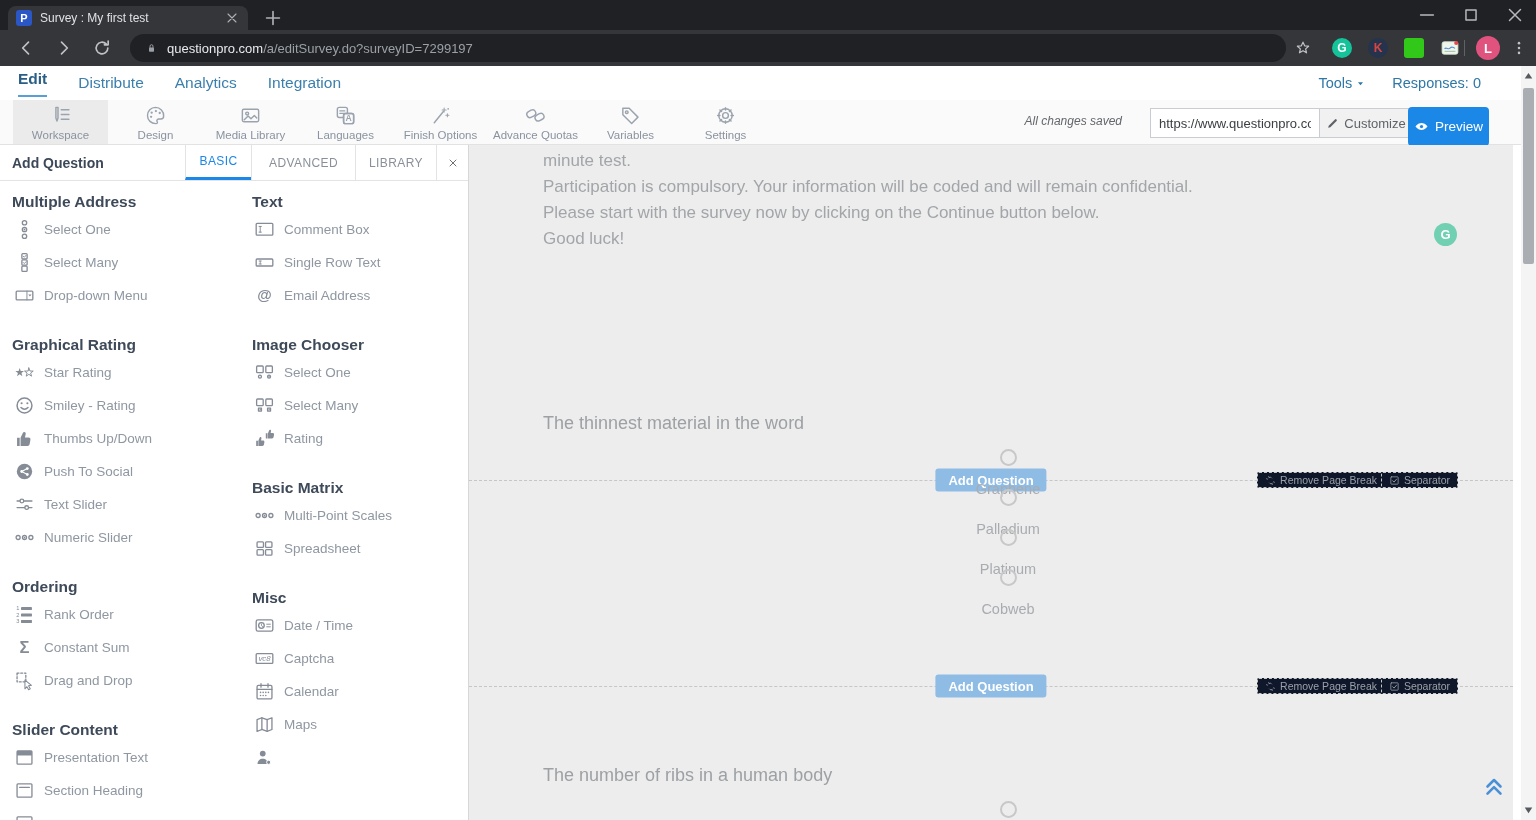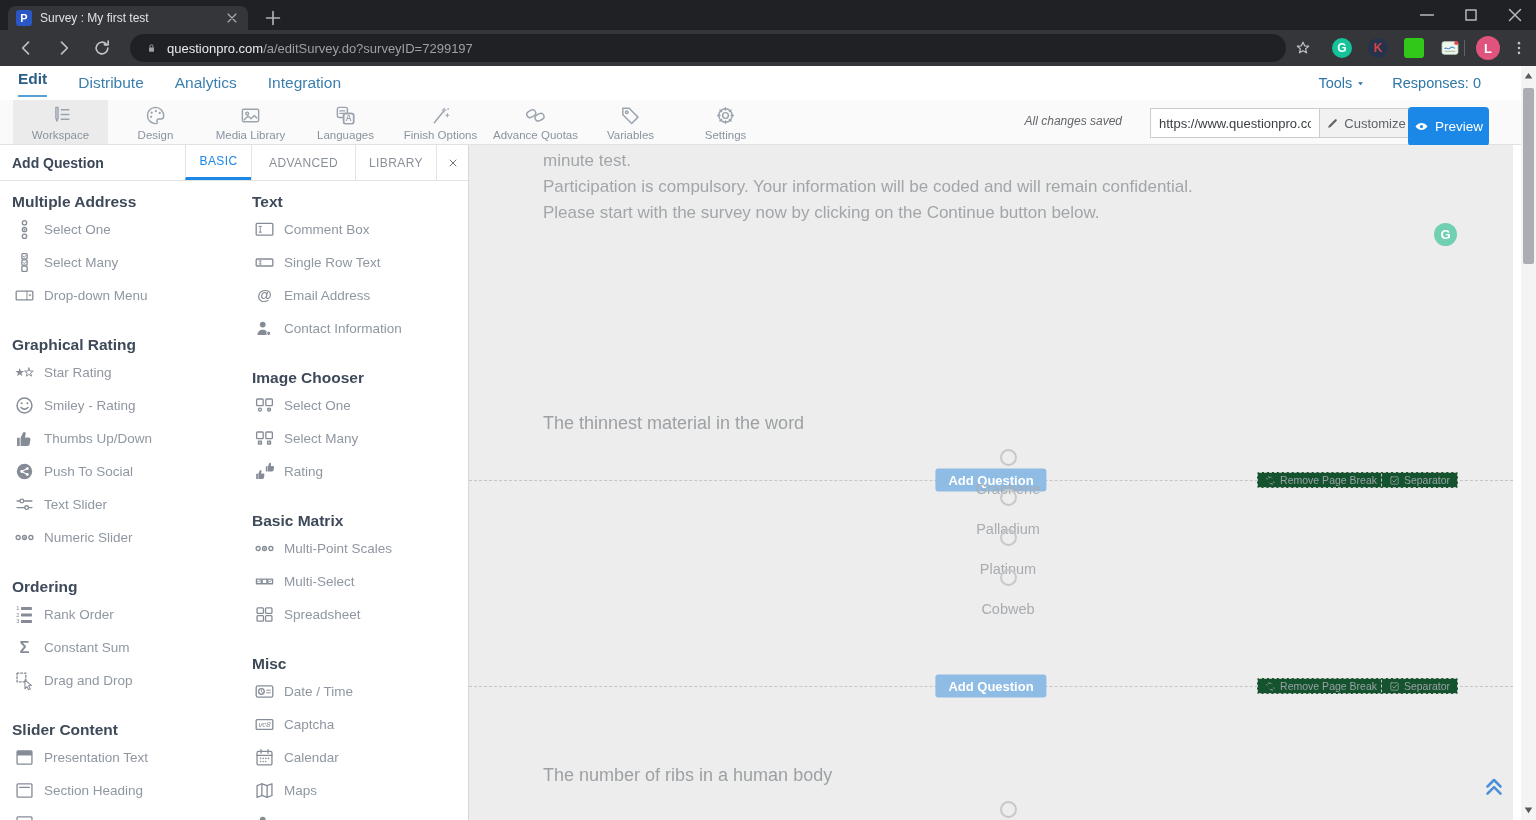--- a/index.html
+++ b/index.html
@@ -82,21 +82,21 @@
 
   
   #canvas { position:absolute; left:469px; top:145px; width:1044px; height:675px; background:#ededed; overflow:hidden; }
   #intro { position:absolute; left:74px; top:3px; right:90px; font-size:17px; line-height:26px; color:#a2a6a9; }
   #grammarly-badge { position:absolute; left:965px; top:78px; width:23px; height:23px; border-radius:50%;
     background:#71cfb2; color:#fff; font-size:13px; font-weight:bold; display:flex; align-items:center; justify-content:center; }
   .pb { position:absolute; left:0; width:1044px; height:22px; }
   .pb .dash { position:absolute; left:0; right:0; top:50%; border-top:1px dashed #c6c6c6; }
   .pb-add { position:absolute; left:50%; top:50%; transform:translate(-50%,-50%); background:#8fbce5;
     color:#fff; font-size:13px; font-weight:bold; padding:4px 13px; border-radius:3px; cursor:pointer; white-space:nowrap; }
-  .pb-btn { position:absolute; top:50%; transform:translateY(-50%); background:#14532d; border:1px dashed #c6c6c6;
+  .pb-btn { position:absolute; top:50%; transform:translateY(-50%); background:#0f172a; border:1px dashed #c6c6c6;
     border-radius:2px; font-size:10.5px; color:#9ba1a8; padding:1px 7px; display:flex; align-items:center; gap:4px; cursor:pointer; white-space:nowrap; }
   .pb-btn .pbic { width:11px; height:11px; color:#9ba1a8; }
   .pb-rpb { right:128px; }
   .pb-sep { right:55px; }
   #pb1 { top:324px; } #pb2 { top:530px; }
   .question { position:absolute; left:74px; right:40px; }
   #q1 { top:268px; } #q2 { top:620px; }
   .q-title { font-size:18px; color:#9da1a4; height:24px; cursor:pointer; }
   .q-opts { margin-top:12px; }
   .q-opt { height:40px; display:flex; align-items:center; gap:15px; cursor:pointer;flex-direction:column; }
@@ -539,32 +539,20 @@
             <span class="plb">Single Row Text</span>
           </div>
           <div class="pitem">
             <span class="pic">
               <svg viewBox="0 0 24 24" fill="none" stroke="currentColor" stroke-width="1.5" stroke-linecap="round" stroke-linejoin="round" width="100%" height="100%">
                 <text x="12" y="17.5" font-size="17" font-weight="bold" text-anchor="middle" fill="currentColor" stroke="none">@</text>
               </svg>
             </span>
             <span class="plb">Email Address</span>
           </div>
-          <div class="pitem">
-            <span class="pic">
-              <svg viewBox="0 0 24 24" fill="none" stroke="currentColor" stroke-width="1.5" stroke-linecap="round" stroke-linejoin="round" width="100%" height="100%">
-                <g fill="currentColor" stroke="none">
-                  <circle cx="10" cy="7.5" r="3.3"></circle>
-                  <path d="M4 19.5c0-3.7 2.7-6 6-6s6 2.3 6 6z"></path>
-                </g>
-                <circle cx="16.8" cy="17.5" r="2.4" fill="currentColor" stroke="#fff" stroke-width="1.1"></circle>
-              </svg>
-            </span>
-            <span class="plb">Contact Information</span>
-          </div>
         </div>
         <div class="psec-title">Image Chooser</div>
         <div class="psec-items">
           <div class="pitem">
             <span class="pic">
               <svg viewBox="0 0 24 24" fill="none" stroke="currentColor" stroke-width="1.5" stroke-linecap="round" stroke-linejoin="round" width="100%" height="100%">
                 <rect x="3" y="4.6" width="7.5" height="7.5" rx="1"></rect>
                 <rect x="13.5" y="4.6" width="7.5" height="7.5" rx="1"></rect>
                 <circle cx="6.8" cy="16.8" r="1.7"></circle>
                 <circle cx="17.2" cy="16.8" r="1.7"></circle>
@@ -607,32 +595,20 @@
           <div class="pitem">
             <span class="pic">
               <svg viewBox="0 0 24 24" fill="none" stroke="currentColor" stroke-width="1.5" stroke-linecap="round" stroke-linejoin="round" width="100%" height="100%">
                 <circle cx="4.7" cy="12" r="2.3"></circle>
                 <circle cx="12" cy="12" r="2.3"></circle>
                 <circle cx="12" cy="12" r="1" fill="currentColor" stroke="none"></circle>
                 <circle cx="19.3" cy="12" r="2.3"></circle>
               </svg>
             </span>
             <span class="plb">Multi-Point Scales</span>
-          </div>
-          <div class="pitem">
-            <span class="pic">
-              <svg viewBox="0 0 24 24" fill="none" stroke="currentColor" stroke-width="1.5" stroke-linecap="round" stroke-linejoin="round" width="100%" height="100%">
-                <rect x="2.8" y="9.2" width="5.4" height="5.4"></rect>
-                <path d="M4 11.7l1 1 1.6-1.8" stroke-width="1"></path>
-                <rect x="9.3" y="9.2" width="5.4" height="5.4"></rect>
-                <rect x="15.8" y="9.2" width="5.4" height="5.4"></rect>
-                <path d="M17 11.7l1 1 1.6-1.8" stroke-width="1"></path>
-              </svg>
-            </span>
-            <span class="plb">Multi-Select</span>
           </div>
           <div class="pitem">
             <span class="pic">
               <svg viewBox="0 0 24 24" fill="none" stroke="currentColor" stroke-width="1.5" stroke-linecap="round" stroke-linejoin="round" width="100%" height="100%">
                 <rect x="3.5" y="4.5" width="7.3" height="6.3" rx="1"></rect>
                 <rect x="13.2" y="4.5" width="7.3" height="6.3" rx="1"></rect>
                 <rect x="3.5" y="13.2" width="7.3" height="6.3" rx="1"></rect>
                 <rect x="13.2" y="13.2" width="7.3" height="6.3" rx="1"></rect>
               </svg>
             </span>
@@ -703,20 +679,21 @@
         </div>
       </div>
     </div>
 </div>
 
 <div id="canvas">
   <div id="intro">
       <div>minute test.</div>
       <div>Participation is compulsory. Your information will be coded and will remain confidential.</div>
       <div>Please start with the survey now by clicking on the Continue button below.</div>
+      <div>Good luck!</div>
     </div>
   <div id="grammarly-badge">G</div>
 
   <div class="pb" id="pb1">
     <div class="dash"></div>
     <div class="pb-add">Add Question</div>
     <div class="pb-btn pb-rpb">
       <span class="pbic">
           <svg viewBox="0 0 24 24" fill="none" stroke="currentColor" stroke-width="1.5" stroke-linecap="round" stroke-linejoin="round" width="100%" height="100%">
             <path d="M9 5.5a3.2 3.2 0 0 1 4.5 0l1 1M15.5 18.5a3.2 3.2 0 0 1-4.5 0l-1-1M5.5 9l-2.2-.9M9 5.5L8 3.3M18.5 15l2.2.9M15 18.5l1 2.2" stroke-width="1.7"></path>

